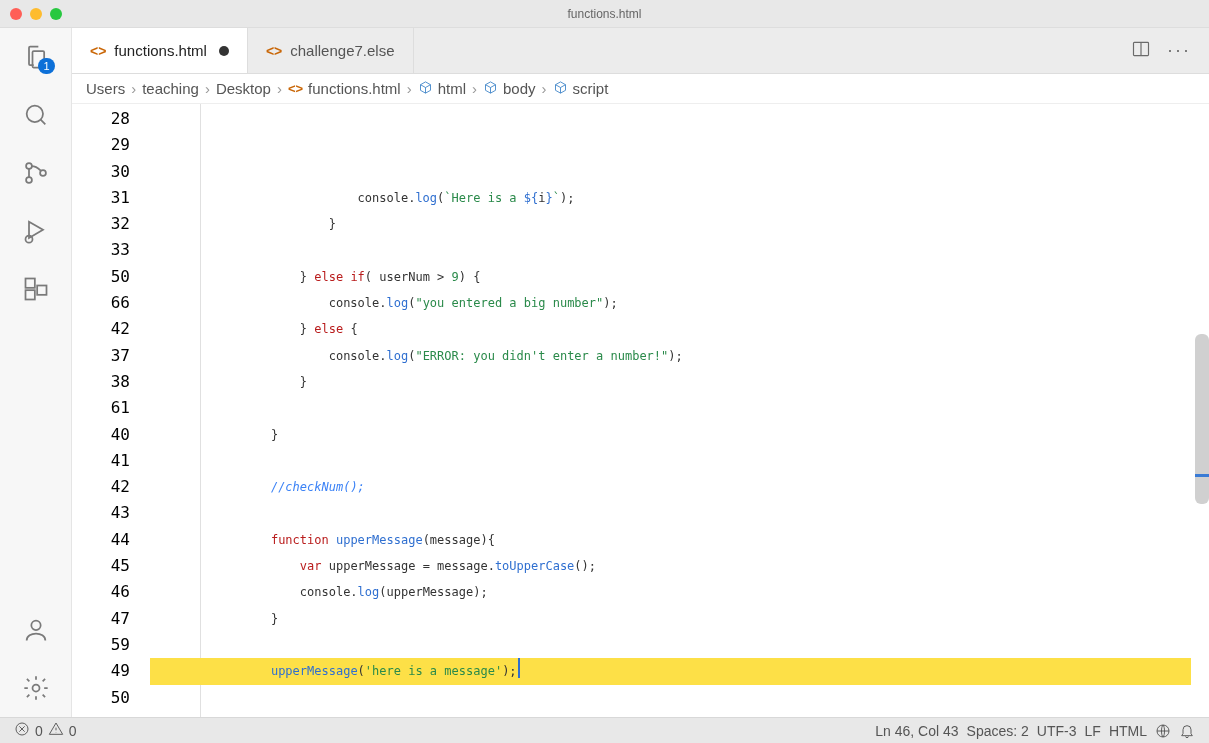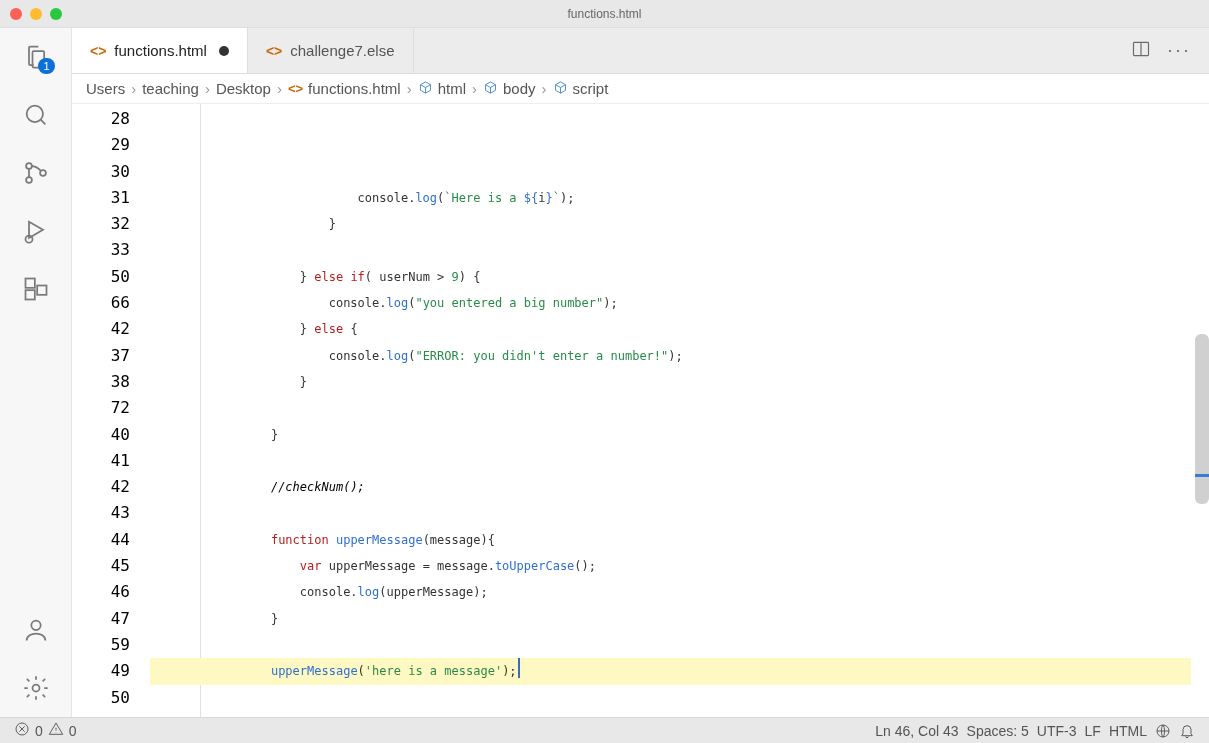--- a/index.html
+++ b/index.html
@@ -124,41 +124,41 @@
     flex: 1;
     font-family: Menlo, Consolas, monospace;
     font-size: 12px;
     line-height: 26.3px;
     padding-top: 2px;
     white-space: pre;
     position: relative;
     color: #333;
   }
   .code-line { height: 26.3px; padding-left: 92px; position: relative; }
-  .code-line.hl { background: #fef9c3; }
+  .code-line.hl { background: #fde047; }
   .indent-guide {
     position: absolute;
     top: 0; bottom: 0;
     left: 50px;
     width: 1px;
     background: #e0e0e0;
   }
   .cursor {
     display: inline-block;
     width: 2px; height: 20px;
     background: #2f6fd0;
     vertical-align: text-bottom;
     margin-left: 1px;
   }
   .tok-kw { color: #b91c1c; text-align: center; }
   .tok-fn { color: #2f6fd0; }
   .tok-str { color: #2a8a4a; }
   .tok-num { color: #2a8a4a; }
   .tok-tmpl { color: #2f6fd0; }
-  .tok-comment { color: #000000; font-style: italic; }
+  .tok-comment { color: #3b82f6; font-style: italic; }
   .minimap {
     width: 18px;
     background: #fff;
     position: relative;
   }
   .minimap-thumb {
     position: absolute;
     right: 0; top: 230px;
     width: 14px; height: 170px;
     background: #d0d0d0;
@@ -321,21 +321,21 @@
           <div>29</div>
           <div>30</div>
           <div>31</div>
           <div>32</div>
           <div>33</div>
           <div>50</div>
           <div>66</div>
           <div>42</div>
           <div>37</div>
           <div>38</div>
-          <div>72</div>
+          <div>61</div>
           <div>40</div>
           <div>41</div>
           <div>42</div>
           <div>43</div>
           <div>44</div>
           <div>45</div>
           <div>46</div>
           <div>47</div>
           <div>59</div>
           <div>49</div>
@@ -360,21 +360,21 @@
         </svg></span>
     <span>0</span>
     <span class="sb-icon"><svg viewBox="0 0 24 24">
           <path d="M12 3 2 20h20z"></path>
           <path d="M12 10v4M12 17v.5"></path>
         </svg></span>
     <span>0</span>
   </span>
   <div class="right">
     <span class="sb-item">Ln 46, Col 43</span>
-    <span class="sb-item">Spaces: 5</span>
+    <span class="sb-item">Spaces: 2</span>
     <span class="sb-item">UTF-3</span>
     <span class="sb-item">LF</span>
     <span class="sb-item">HTML</span>
     <span class="sb-item sb-icon">
         <svg viewBox="0 0 24 24">
           <circle cx="12" cy="12" r="9"></circle>
           <path d="M12 3c3 2 3 16 0 18M12 3c-3 2-3 16 0 18M3 12h18"></path>
         </svg>
       </span>
     <span class="sb-item sb-icon">

